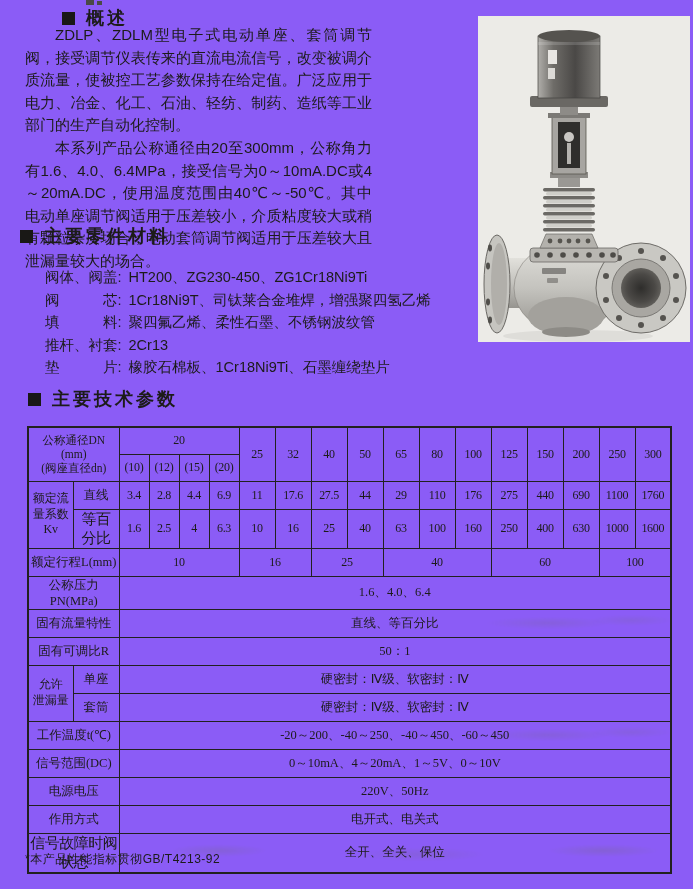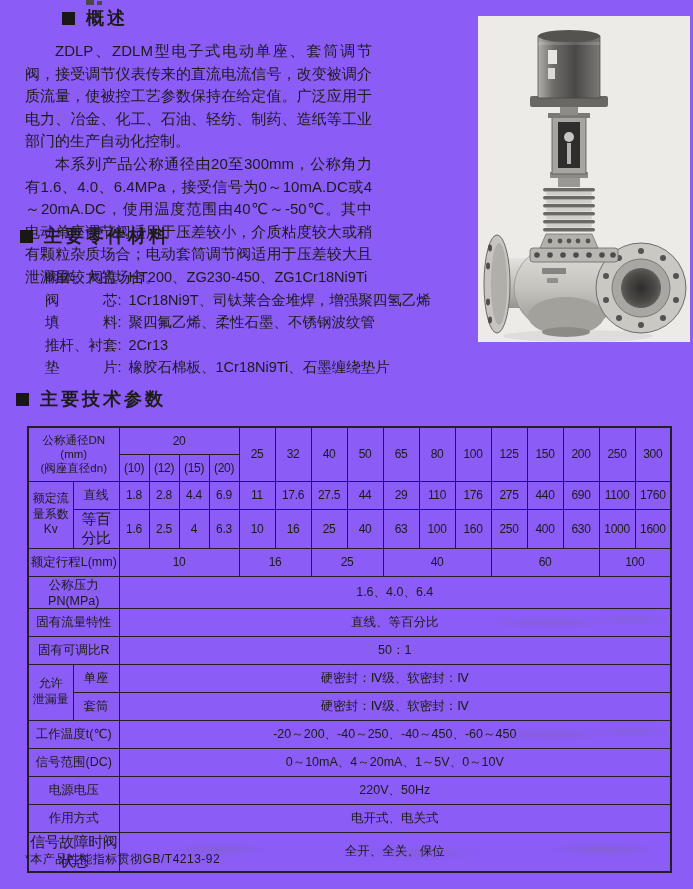--- a/index.html
+++ b/index.html
@@ -10,34 +10,34 @@
         background:linear-gradient(90deg,rgba(0,0,0,0),rgba(100,98,92,.22));pointer-events:none;}
   .scan-mark{position:absolute;background:#4a4946;}
   .m1{left:86px;top:0;width:8px;height:5px;}
   .m2{left:97px;top:1px;width:5px;height:4px;}
 
   .sec-h{position:absolute;margin:0;font-size:18px;font-weight:bold;letter-spacing:3px;
          display:flex;align-items:center;white-space:nowrap;}
   .bullet{display:inline-block;width:13px;height:13px;background:#191816;margin-right:11px;flex:0 0 auto;}
   .h-overview{left:62px;top:6px;}
   .h-materials{left:20px;top:224px;}
-  .h-tech{left:16px;top:387px;}
-
-  .para-block{position:absolute;left:25px;top:40px;width:347px;font-size:15px;
+  .h-tech{left:28px;top:387px;}
+
+  .para-block{position:absolute;left:25px;top:24px;width:347px;font-size:15px;
               line-height:22.6px;text-align:justify;}
   .para-block p{margin:0;text-indent:2em;}
 
   .photo{position:absolute;left:478px;top:16px;width:212px;height:326px;}
 
   .mat-list{position:absolute;left:25px;top:266px;font-size:14.5px;line-height:22.5px;white-space:nowrap;margin-left:20px;}
   .mat-label{white-space:pre;}
   .mat-value{margin-left:7px;white-space:pre;}
 
   table.tech{position:absolute;left:27px;top:426px;width:643px;table-layout:fixed;
-             border-collapse:collapse;border:2px solid #22211f;font-size:12.5px;}
+             border-collapse:collapse;border:2px solid #22211f;font-size:12.5px;font-family:Liberation Serif, serif;}
   table.tech td{border:1px solid #22211f;text-align:center;vertical-align:middle;
                 padding:0 1px;overflow:hidden;}
   tr.hdr{height:27px;}
   tr.data{height:28px;}
   td.corner{font-size:11.5px;line-height:1.25;}
   td.stack{font-size:12px;line-height:1.3;padding:0;}
   td.lab{font-size:12.5px;}
   td.small-lab{font-size:15px;letter-spacing:-0.5px;}
   td.num{font-size:12px;letter-spacing:-0.3px;}
   .ghost-a{background-image:
@@ -249,21 +249,21 @@
       <td class="num">(12)</td>
       <td class="num">(15)</td>
       <td class="num">(20)</td>
     </tr>
     <tr class="data">
       <td rowspan="2" class="stack">
         <div>额定流</div>
         <div>量系数Kv</div>
       </td>
       <td class="lab">直线</td>
-      <td class="num">1.8</td>
+      <td class="num">3.4</td>
       <td class="num">2.8</td>
       <td class="num">4.4</td>
       <td class="num">6.9</td>
       <td class="num">11</td>
       <td class="num">17.6</td>
       <td class="num">27.5</td>
       <td class="num">44</td>
       <td class="num">29</td>
       <td class="num">110</td>
       <td class="num">176</td>

